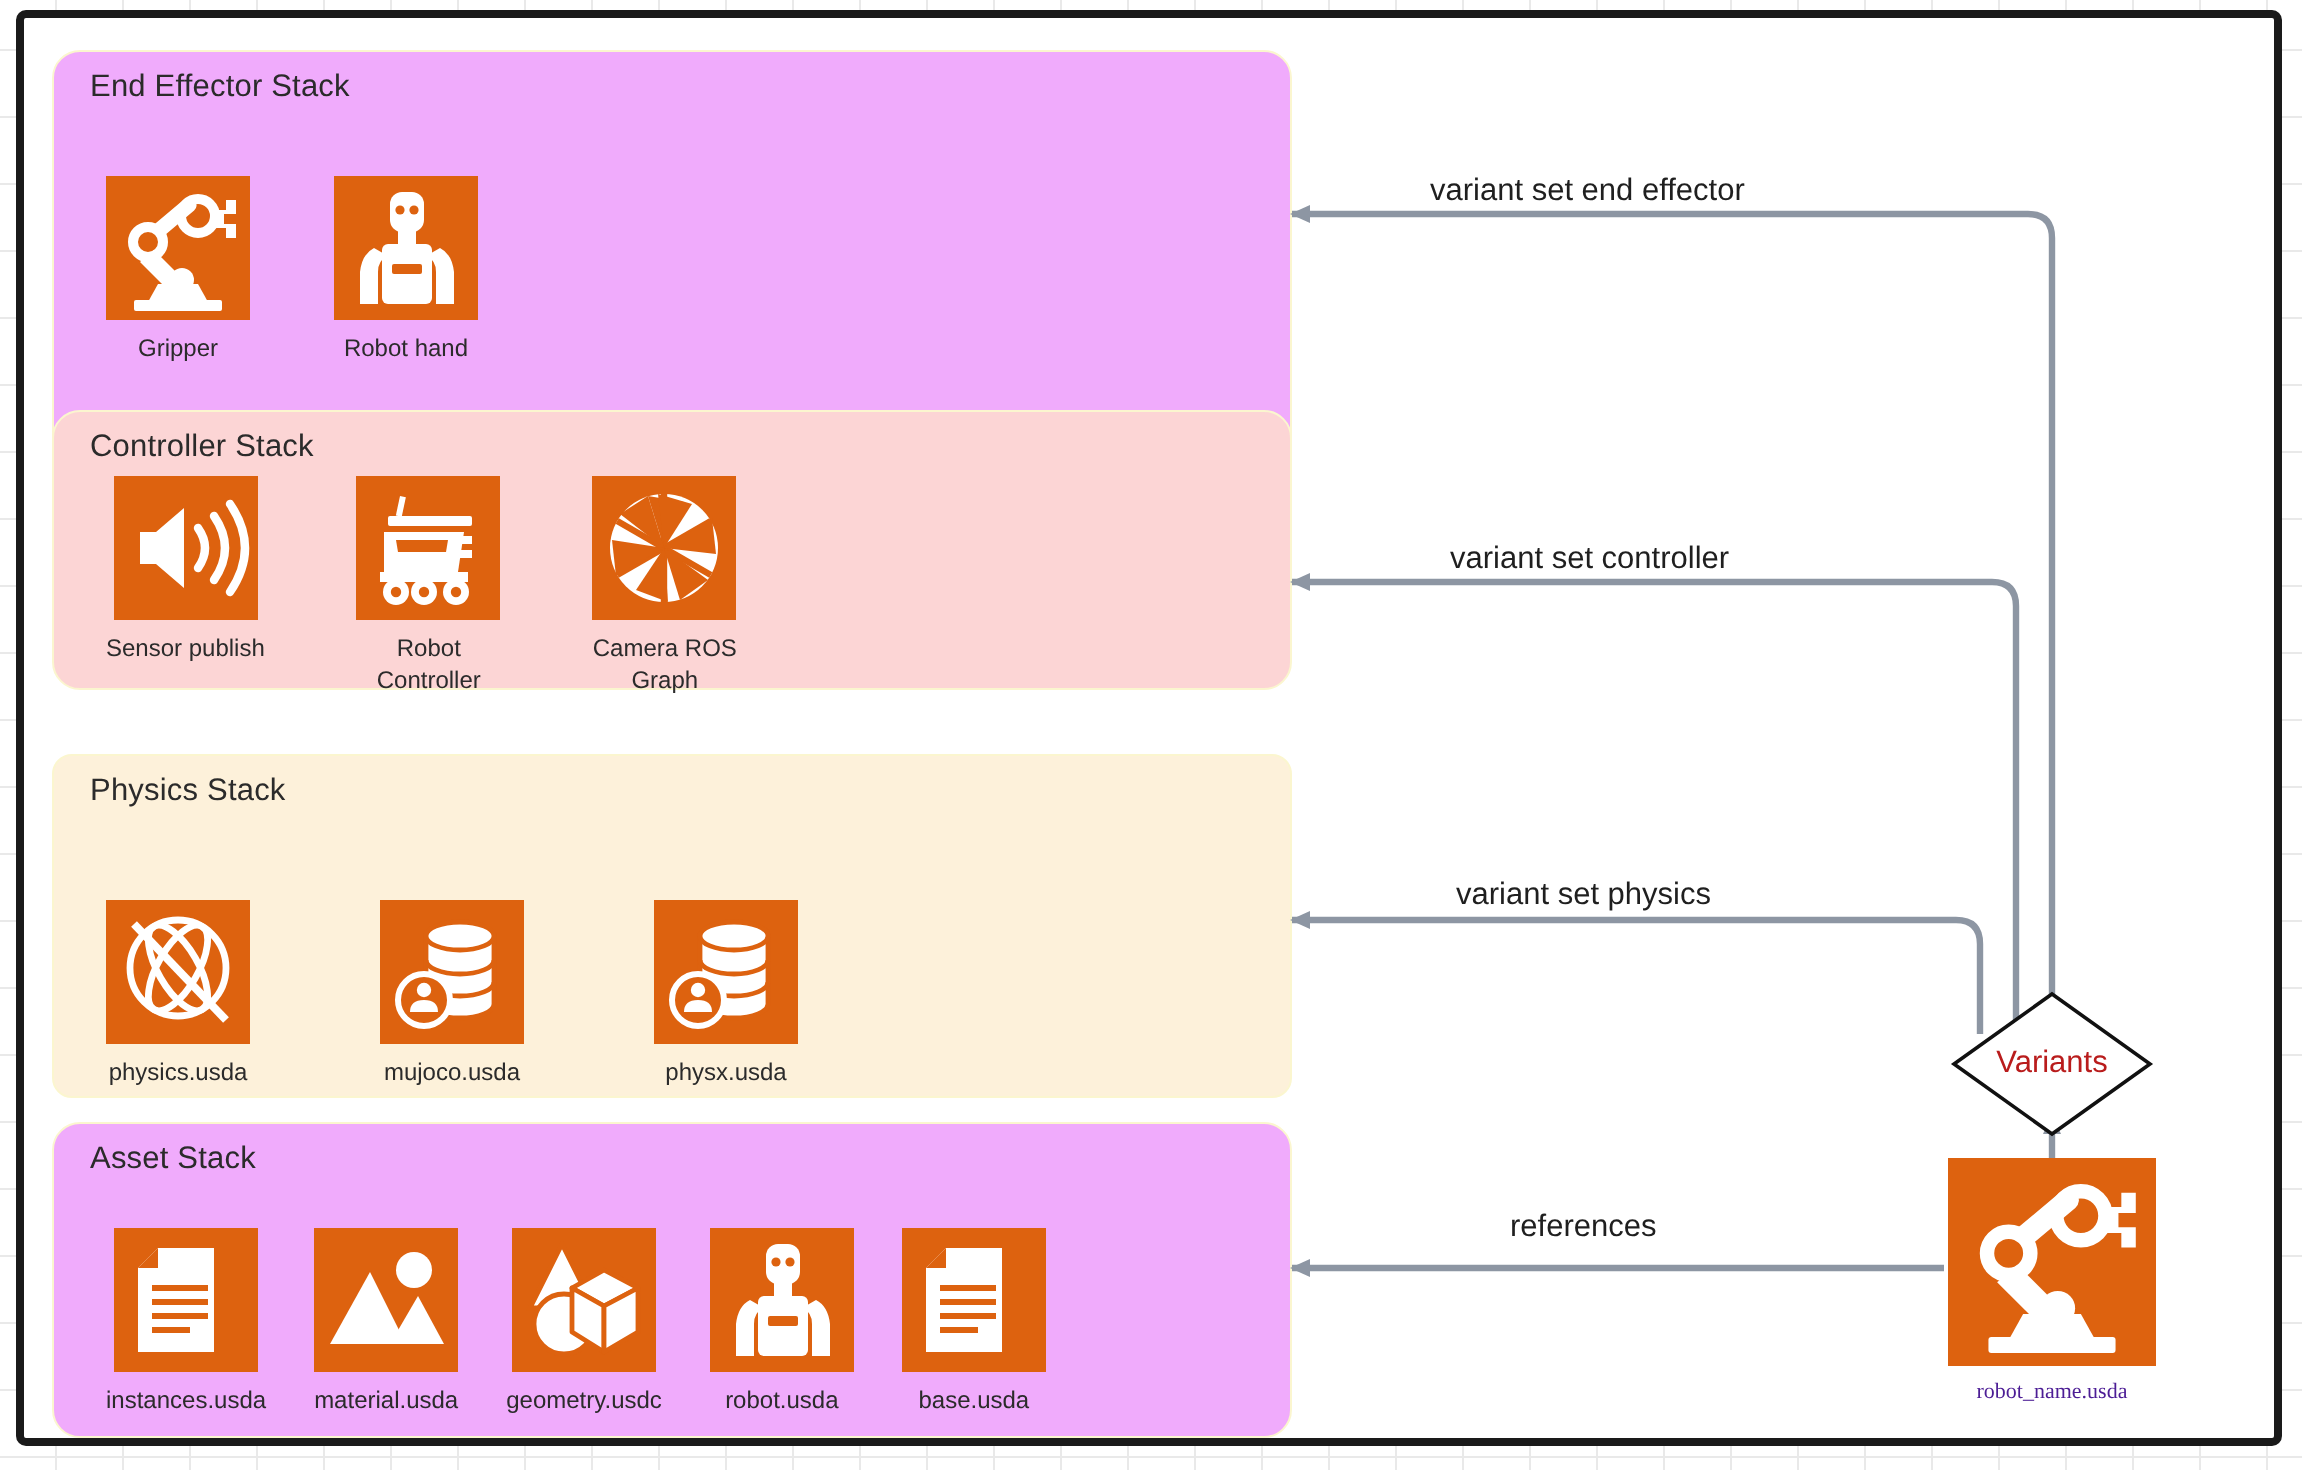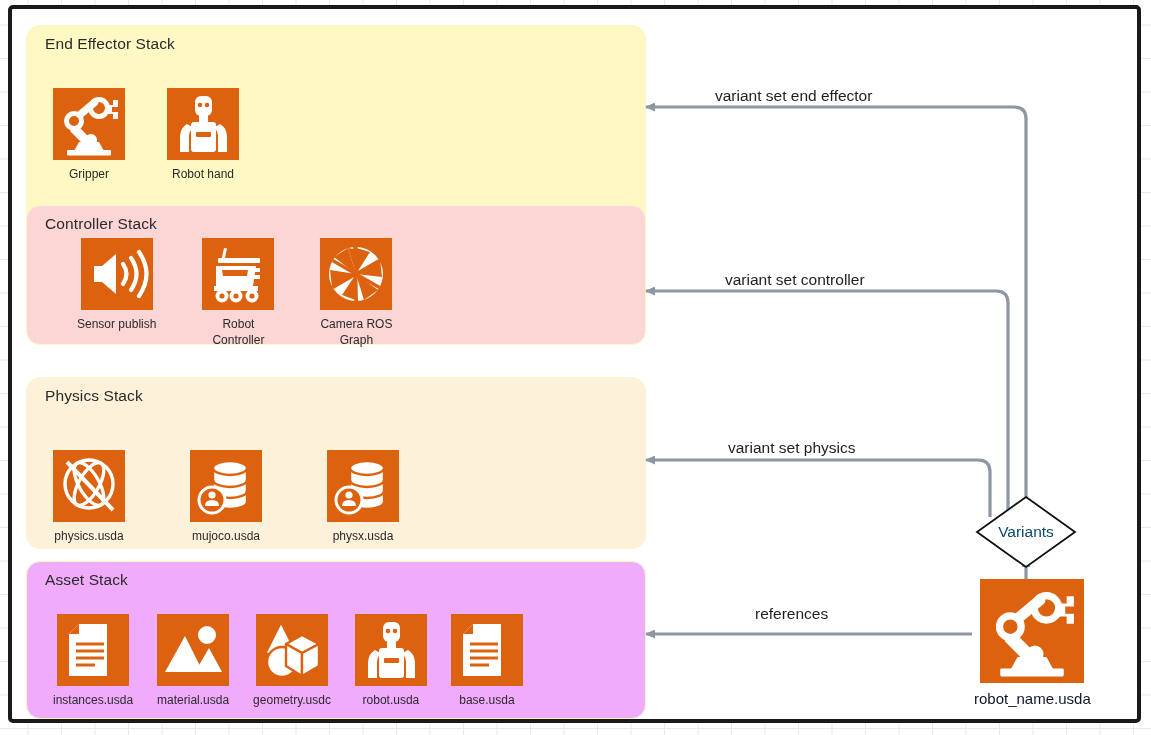--- a/index.html
+++ b/index.html
@@ -80,30 +80,30 @@
   }
   #variants-node{
     position:absolute;
     width:102px;height:74px;
     z-index:3;
   }
   #variants-node .dia{position:absolute;left:0;top:0;width:102px;height:74px;}
   #variants-label{
     position:absolute;left:0;top:0;width:102px;height:74px;
     display:flex;align-items:center;justify-content:center;
-    font-size:15.5px;color:#0c4a6e;
+    font-size:15.5px;color:#b91c1c;
   }
   #root-node{
     position:absolute;
     z-index:3;
     display:flex;flex-direction:column;align-items:center;
   }
   #root-node .tile-icon{width:104px;height:104px;}
   #root-node .tile-icon svg{width:104px;height:104px;}
-  #root-label{margin-top:7px;font-size:15px;color:#0f172a;}
+  #root-label{margin-top:7px;font-size:11px;color:#4c1d95;font-family:Liberation Serif, serif;}
 </style>
 </head>
 <body>
 
 <div id="grid-bg"></div>
 
 <div id="canvas">
 
   <svg id="edges" viewBox="0 0 1133 718">
     <defs>
@@ -119,21 +119,21 @@
 
     <path d="M996,508 L996,294 Q996,282 984,282 L634,282" fill="none" stroke="#8d96a3" stroke-width="3.2" marker-end="url(#ah)"></path>
 
     <path d="M978,508 L978,463 Q978,451 966,451 L634,451" fill="none" stroke="#8d96a3" stroke-width="3.2" marker-end="url(#ah)"></path>
 
     <path d="M960,625 L634,625" fill="none" stroke="#8d96a3" stroke-width="3.2" marker-end="url(#ah)"></path>
 
     <path d="M1014,570 L1014,549" fill="none" stroke="#8d96a3" stroke-width="3.2" marker-end="url(#ahu)"></path>
   </svg>
 
-  <div class="stack" id="stack-end-effector" style="left:14px;top:16px;width:620px;height:216px;background:#fef9c3;">
+  <div class="stack" id="stack-end-effector" style="left:14px;top:16px;width:620px;height:216px;background:#f0abfc;">
     <div class="stack-title">End Effector Stack</div>
     <div class="tiles" style="left:26px;top:62px;gap:42px;">
 
       <div class="tile">
         <span class="tile-icon">
           <svg viewBox="0 0 72 72">
             <g fill="#ffffff">
               <circle cx="46" cy="20" r="8.5" fill="none" stroke="#fff" stroke-width="5"></circle>
               <path d="M53 17 h7 v-5 h5 v7 h-6 v5 h6 v7 h-5 v-5 h-7 z"></path>
               <rect x="22" y="26" width="26" height="7.5" rx="3.5" transform="rotate(-40 22 26)"></rect>
@@ -165,21 +165,21 @@
             </g>
           </svg>
         </span>
         <span class="tile-label">Robot hand</span>
       </div>
     </div>
   </div>
 
   <div class="stack" id="stack-controller" style="left:14px;top:196px;width:620px;height:140px;background:#fcd5d5;">
     <div class="stack-title">Controller Stack</div>
-    <div class="tiles" style="left:26px;top:32px;gap:46px;margin-left:24px;">
+    <div class="tiles" style="left:26px;top:32px;gap:46px;">
 
       <div class="tile">
         <span class="tile-icon">
           <svg viewBox="0 0 72 72">
             <g fill="#ffffff">
               <path d="M13 28 h8 l14 -12 v40 l-14 -12 h-8 z"></path>
             </g>
             <g fill="none" stroke="#ffffff" stroke-width="4.2" stroke-linecap="round">
               <path d="M42 26 q7 10 0 20"></path>
               <path d="M50 20 q11 16 0 32"></path>
@@ -245,21 +245,21 @@
               <path d="M36 36 L14 19 L28 10 Z"></path>
             </g>
           </svg>
         </span>
         <span class="tile-label">Camera ROS
 Graph</span>
       </div>
     </div>
   </div>
 
-  <div class="stack" id="stack-physics" style="left:14px;top:368px;width:620px;height:172px;background:#fdf1da;">
+  <div class="stack" id="stack-physics" style="left:14px;top:368px;width:620px;height:172px;background:#fdf1da;border-radius:10px;">
     <div class="stack-title">Physics Stack</div>
     <div class="tiles" style="left:26px;top:72px;gap:65px;">
 
       <div class="tile">
         <span class="tile-icon">
           <svg viewBox="0 0 72 72">
             <g fill="none" stroke="#ffffff" stroke-width="3.4">
               <circle cx="36" cy="34" r="24"></circle>
               <ellipse cx="36" cy="34" rx="10" ry="24" transform="rotate(30 36 34)"></ellipse>
               <ellipse cx="36" cy="34" rx="10" ry="24" transform="rotate(-30 36 34)"></ellipse>

